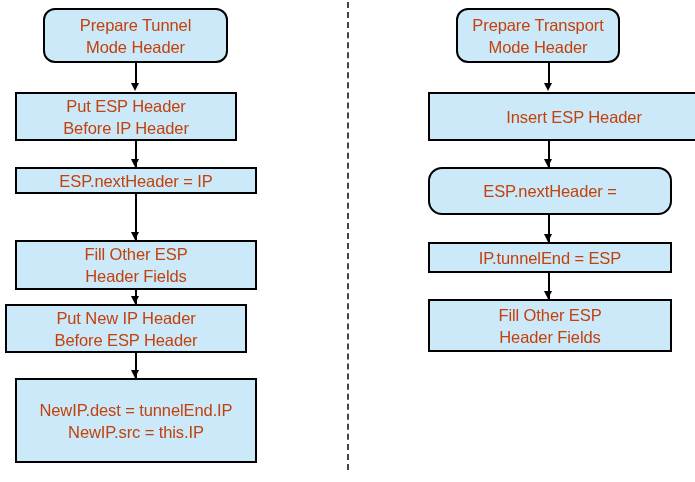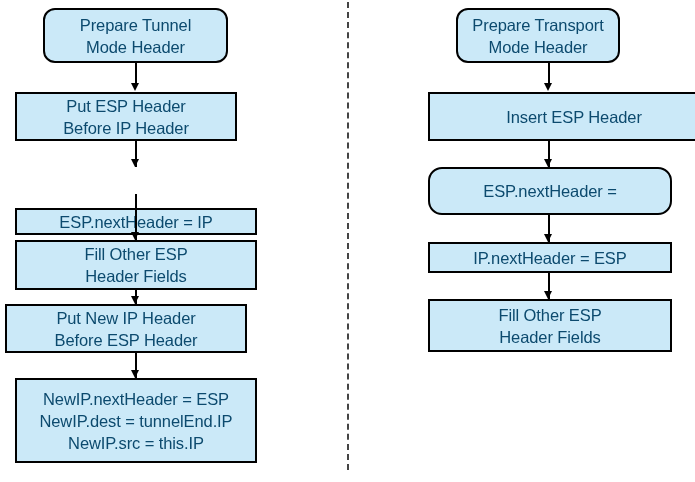--- a/index.html
+++ b/index.html
@@ -18,21 +18,21 @@
   .node {
     position: absolute;
     box-sizing: border-box;
     background: #cbe9f8;
     border: 2px solid #000000;
     display: flex;
     flex-direction: column;
     align-items: center;
     justify-content: center;
     text-align: center;
-    color: #0c4a6e;
+    color: #c2410c;
     font-size: 16.5px;
     line-height: 22px;
     letter-spacing: -0.1px;
   }
   .node.rounded {
     border-radius: 12px;
   }
   .node .line {
     display: block;
     white-space: nowrap;
@@ -70,21 +70,21 @@
   <div class="arrowhead" style="left:131px; top:83px;"></div>
 
   <div class="node" style="left:15px; top:92px; width:222px; height:49px;">
     <span class="line">Put ESP Header</span>
     <span class="line">Before IP Header</span>
   </div>
 
   <div class="connector" style="left:135px; top:141px; height:26px;"></div>
   <div class="arrowhead" style="left:131px; top:159px;"></div>
 
-  <div class="node" style="left:15px; top:167px; width:242px; height:27px;margin-top:41px;">
+  <div class="node" style="left:15px; top:167px; width:242px; height:27px;">
     <span class="line">ESP.nextHeader = IP</span>
   </div>
 
   <div class="connector" style="left:135px; top:194px; height:46px;"></div>
   <div class="arrowhead" style="left:131px; top:232px;"></div>
 
   <div class="node" style="left:15px; top:240px; width:242px; height:50px;">
     <span class="line">Fill Other ESP</span>
     <span class="line">Header Fields</span>
   </div>
@@ -94,21 +94,20 @@
 
   <div class="node" style="left:5px; top:304px; width:242px; height:49px;">
     <span class="line">Put New IP Header</span>
     <span class="line">Before ESP Header</span>
   </div>
 
   <div class="connector" style="left:135px; top:353px; height:25px;"></div>
   <div class="arrowhead" style="left:131px; top:370px;"></div>
 
   <div class="node" style="left:15px; top:378px; width:242px; height:85px;">
-    <span class="line">NewIP.nextHeader = ESP</span>
     <span class="line">NewIP.dest = tunnelEnd.IP</span>
     <span class="line">NewIP.src = this.IP</span>
   </div>
 
   <div class="divider" style="left:347px; top:2px; height:468px;"></div>
 
   <div class="node rounded" style="left:456px; top:8px; width:164px; height:55px;">
     <span class="line">Prepare Transport</span>
     <span class="line">Mode Header</span>
   </div>
@@ -124,21 +123,21 @@
   <div class="arrowhead" style="left:544px; top:159px;"></div>
 
   <div class="node" style="left:428px; top:167px; width:244px; height:48px;border-radius:14px;">
     <span class="line">ESP.nextHeader =</span>
   </div>
 
   <div class="connector" style="left:548px; top:215px; height:27px;"></div>
   <div class="arrowhead" style="left:544px; top:234px;"></div>
 
   <div class="node" style="left:428px; top:242px; width:244px; height:31px;">
-    <span class="line">IP.nextHeader = ESP</span>
+    <span class="line">IP.tunnelEnd = ESP</span>
   </div>
 
   <div class="connector" style="left:548px; top:273px; height:26px;"></div>
   <div class="arrowhead" style="left:544px; top:291px;"></div>
 
   <div class="node" style="left:428px; top:299px; width:244px; height:53px;">
     <span class="line">Fill Other ESP</span>
     <span class="line">Header Fields</span>
   </div>
 

